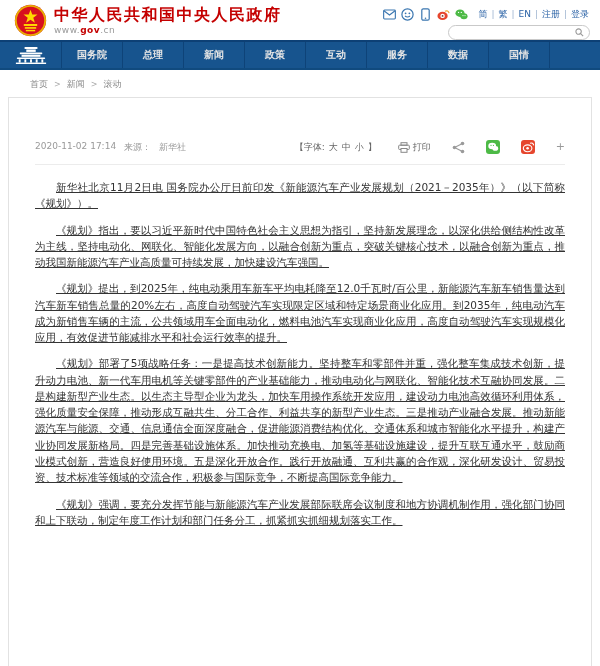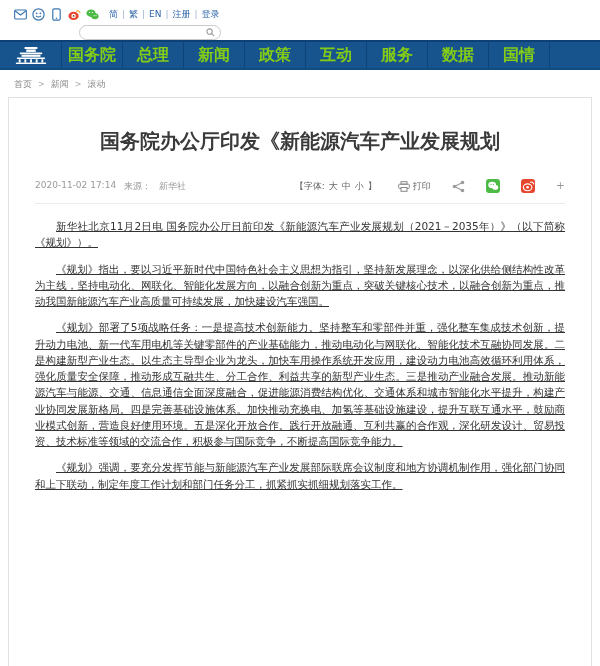--- a/index.html
+++ b/index.html
@@ -40,25 +40,25 @@
     display:flex; align-items:stretch; height:30px;
     background:#17548e; border-top:2px solid #0d4075; border-bottom:2px solid #104a7e;
   }
   .nav-home{
     width:62px; display:flex; align-items:center; justify-content:center;
     border-right:1px solid #0e4378; cursor:pointer;
   }
   .nav-home svg{ width:34px; height:17px; display:block; }
   .nav-item{
     width:61px; display:flex; align-items:center; justify-content:center;
-    color:#84cc16; font-size:16px; font-weight:bold; cursor:pointer;
+    color:#e5e5e5; font-size:10px; font-weight:bold; cursor:pointer;
     border-right:1px solid #0e4378;
   }
   
-  .breadcrumb{ padding:8px 14px 6px; font-size:9px; color:#8a8a8a; display:flex; align-items:center; gap:6px; }
+  .breadcrumb{ padding:8px 30px 6px; font-size:9px; color:#8a8a8a; display:flex; align-items:center; gap:6px; }
   .breadcrumb .crumb{ cursor:pointer; }
   .breadcrumb .bsep{ color:#aaa; font-size:8px; }
   
   .card{
     margin:0 8px; background:#fff; border:1px solid #e2e2e2;
     padding:20px 26px 20px; min-height:600px;
   }
   .article-title{
     text-align:center; color:#3a3a3a; font-size:20px; font-weight:600;
     line-height:31px; margin:8px 0 0;
@@ -80,20 +80,36 @@
   .share-weibo{ background:#e6462d; }
   .share-more{ color:#999; font-size:11px; cursor:pointer; line-height:10px; }
   .divider{ border-bottom:1px solid #ececec; margin-top:10px; }
   .article-body{ margin-top:14px; font-size:10.5px; line-height:1.55; color:#333; text-align:justify; }
   .article-body p{ text-indent:2em; margin:0 0 10px;text-decoration:underline; }
 </style>
 </head>
 <body>
 
 <header class="site-header">
+  <div class="logo-group">
+    <div class="emblem">
+      <svg viewBox="0 0 32 32">
+        <circle cx="16" cy="16" r="15.2" fill="#d7101f"></circle>
+        <circle cx="16" cy="16" r="14.2" fill="none" stroke="#e8b004" stroke-width="1.8"></circle>
+        <polygon fill="#ffd700" points="16,5.5 17.7,10.3 22.8,10.3 18.7,13.3 20.3,18.1 16,15.2 11.7,18.1 13.3,13.3 9.2,10.3 14.3,10.3"></polygon>
+        <rect x="9.5" y="19.4" width="13" height="1.9" fill="#ffd700"></rect>
+        <rect x="10.5" y="22.4" width="11" height="1.6" fill="#ffd700"></rect>
+        <rect x="11.5" y="25.1" width="9" height="1.4" fill="#ffd700"></rect>
+      </svg>
+    </div>
+    <div class="logo-text">
+      <div class="site-title">中华人民共和国中央人民政府</div>
+      <div class="site-url"><span>www.</span><span class="gov">gov</span><span>.cn</span></div>
+    </div>
+  </div>
 
   <div class="header-right">
     <div class="icon-links-row">
       <span class="hdr-ico">
         <svg viewBox="0 0 14 11">
             <rect x="0.7" y="0.7" width="12.6" height="9.6" rx="1" fill="none" stroke="#3a76b0" stroke-width="1.2"></rect>
             <polyline points="1,1.5 7,6 13,1.5" fill="none" stroke="#3a76b0" stroke-width="1.2"></polyline>
           </svg>
       </span>
       <span class="hdr-ico">
@@ -179,21 +195,20 @@
 <div class="breadcrumb">
   <span class="crumb">首页</span>
   <span class="bsep">&gt;</span>
   <span class="crumb">新闻</span>
   <span class="bsep">&gt;</span>
   <span class="crumb">滚动</span>
 </div>
 
 <div class="card">
   <h1 class="article-title">
-    <span>国务院办公厅印发《新能源汽车产业发展规划</span>
   </h1>
 
   <div class="meta-row">
     <div class="meta-left">
       <span>2020-11-02 17:14</span>
       <span>来源：</span>
       <span>新华社</span>
     </div>
     <div class="meta-right">
       <span class="font-ctrl">
@@ -237,16 +252,17 @@
       </span>
       <span class="share-more">+</span>
     </div>
   </div>
 
   <div class="divider"></div>
 
   <article class="article-body">
     <p>新华社北京11月2日电 国务院办公厅日前印发《新能源汽车产业发展规划（2021－2035年）》（以下简称《规划》）。</p>
     <p>《规划》指出，要以习近平新时代中国特色社会主义思想为指引，坚持新发展理念，以深化供给侧结构性改革为主线，坚持电动化、网联化、智能化发展方向，以融合创新为重点，突破关键核心技术，以融合创新为重点，推动我国新能源汽车产业高质量可持续发展，加快建设汽车强国。</p>
+    <p>《规划》提出，到2025年，纯电动乘用车新车平均电耗降至12.0千瓦时/百公里，新能源汽车新车销售量达到汽车新车销售总量的20%左右，高度自动驾驶汽车实现限定区域和特定场景商业化应用。到2035年，纯电动汽车成为新销售车辆的主流，公共领域用车全面电动化，燃料电池汽车实现商业化应用，高度自动驾驶汽车实现规模化应用，有效促进节能减排水平和社会运行效率的提升。</p>
     <p>《规划》部署了5项战略任务：一是提高技术创新能力。坚持整车和零部件并重，强化整车集成技术创新，提升动力电池、新一代车用电机等关键零部件的产业基础能力，推动电动化与网联化、智能化技术互融协同发展。二是构建新型产业生态。以生态主导型企业为龙头，加快车用操作系统开发应用，建设动力电池高效循环利用体系，强化质量安全保障，推动形成互融共生、分工合作、利益共享的新型产业生态。三是推动产业融合发展。推动新能源汽车与能源、交通、信息通信全面深度融合，促进能源消费结构优化、交通体系和城市智能化水平提升，构建产业协同发展新格局。四是完善基础设施体系。加快推动充换电、加氢等基础设施建设，提升互联互通水平，鼓励商业模式创新，营造良好使用环境。五是深化开放合作。践行开放融通、互利共赢的合作观，深化研发设计、贸易投资、技术标准等领域的交流合作，积极参与国际竞争，不断提高国际竞争能力。</p>
     <p>《规划》强调，要充分发挥节能与新能源汽车产业发展部际联席会议制度和地方协调机制作用，强化部门协同和上下联动，制定年度工作计划和部门任务分工，抓紧抓实抓细规划落实工作。</p>
   </article>
 </div>
 
 </body></html>

